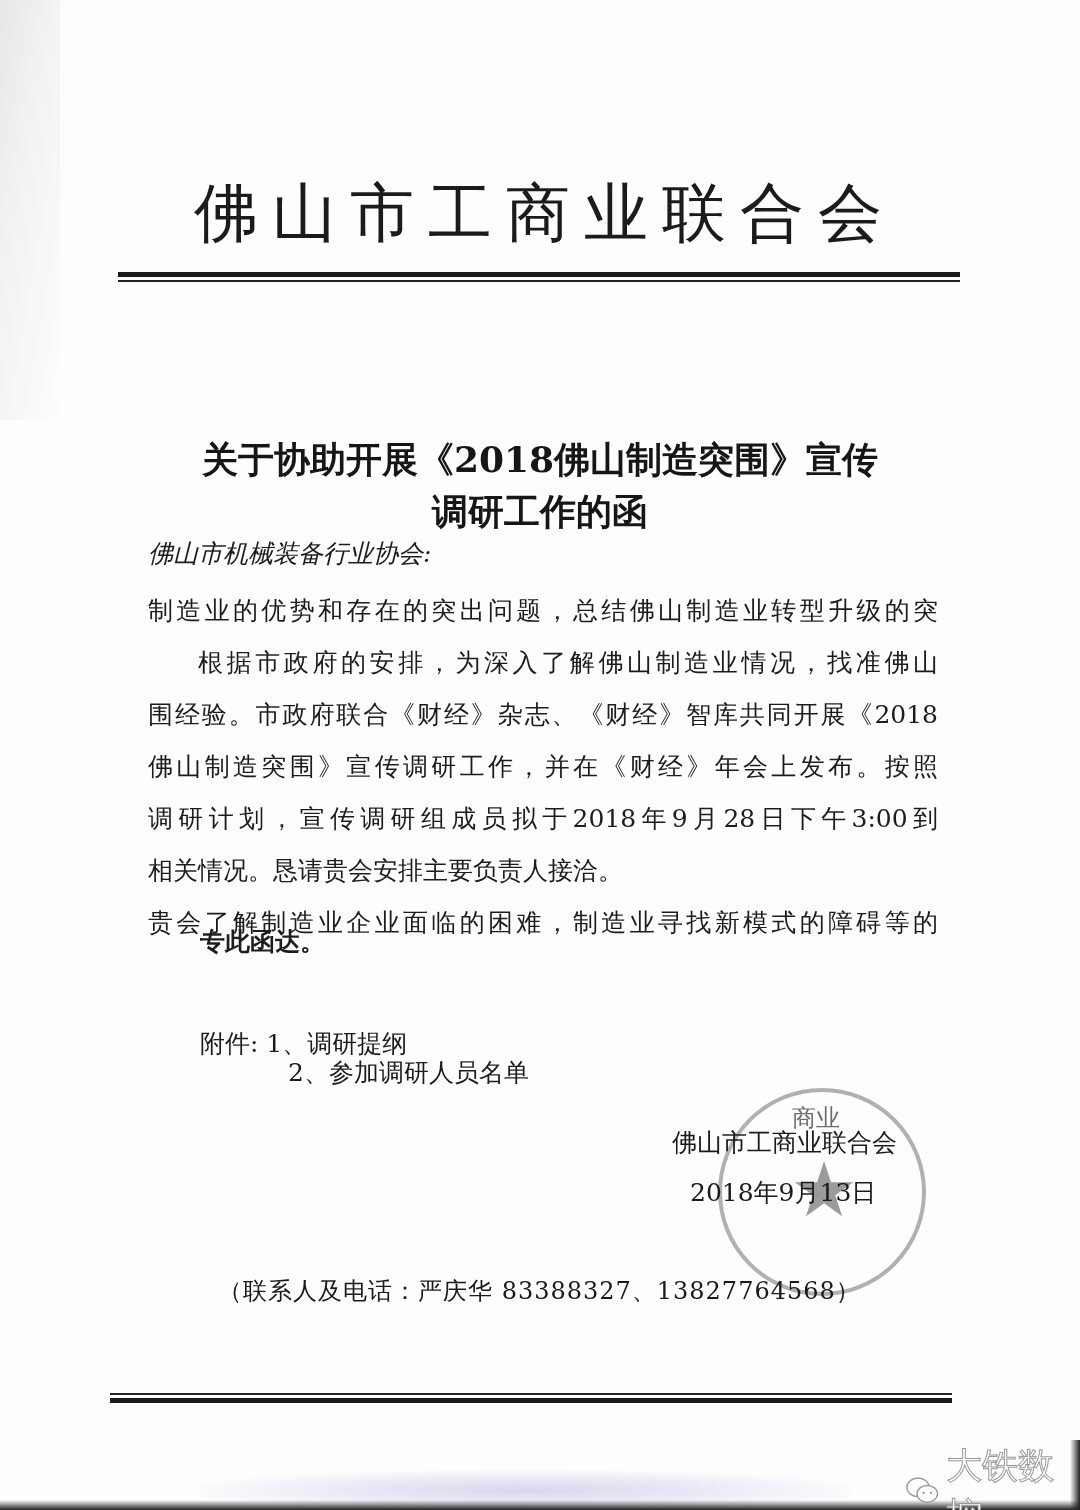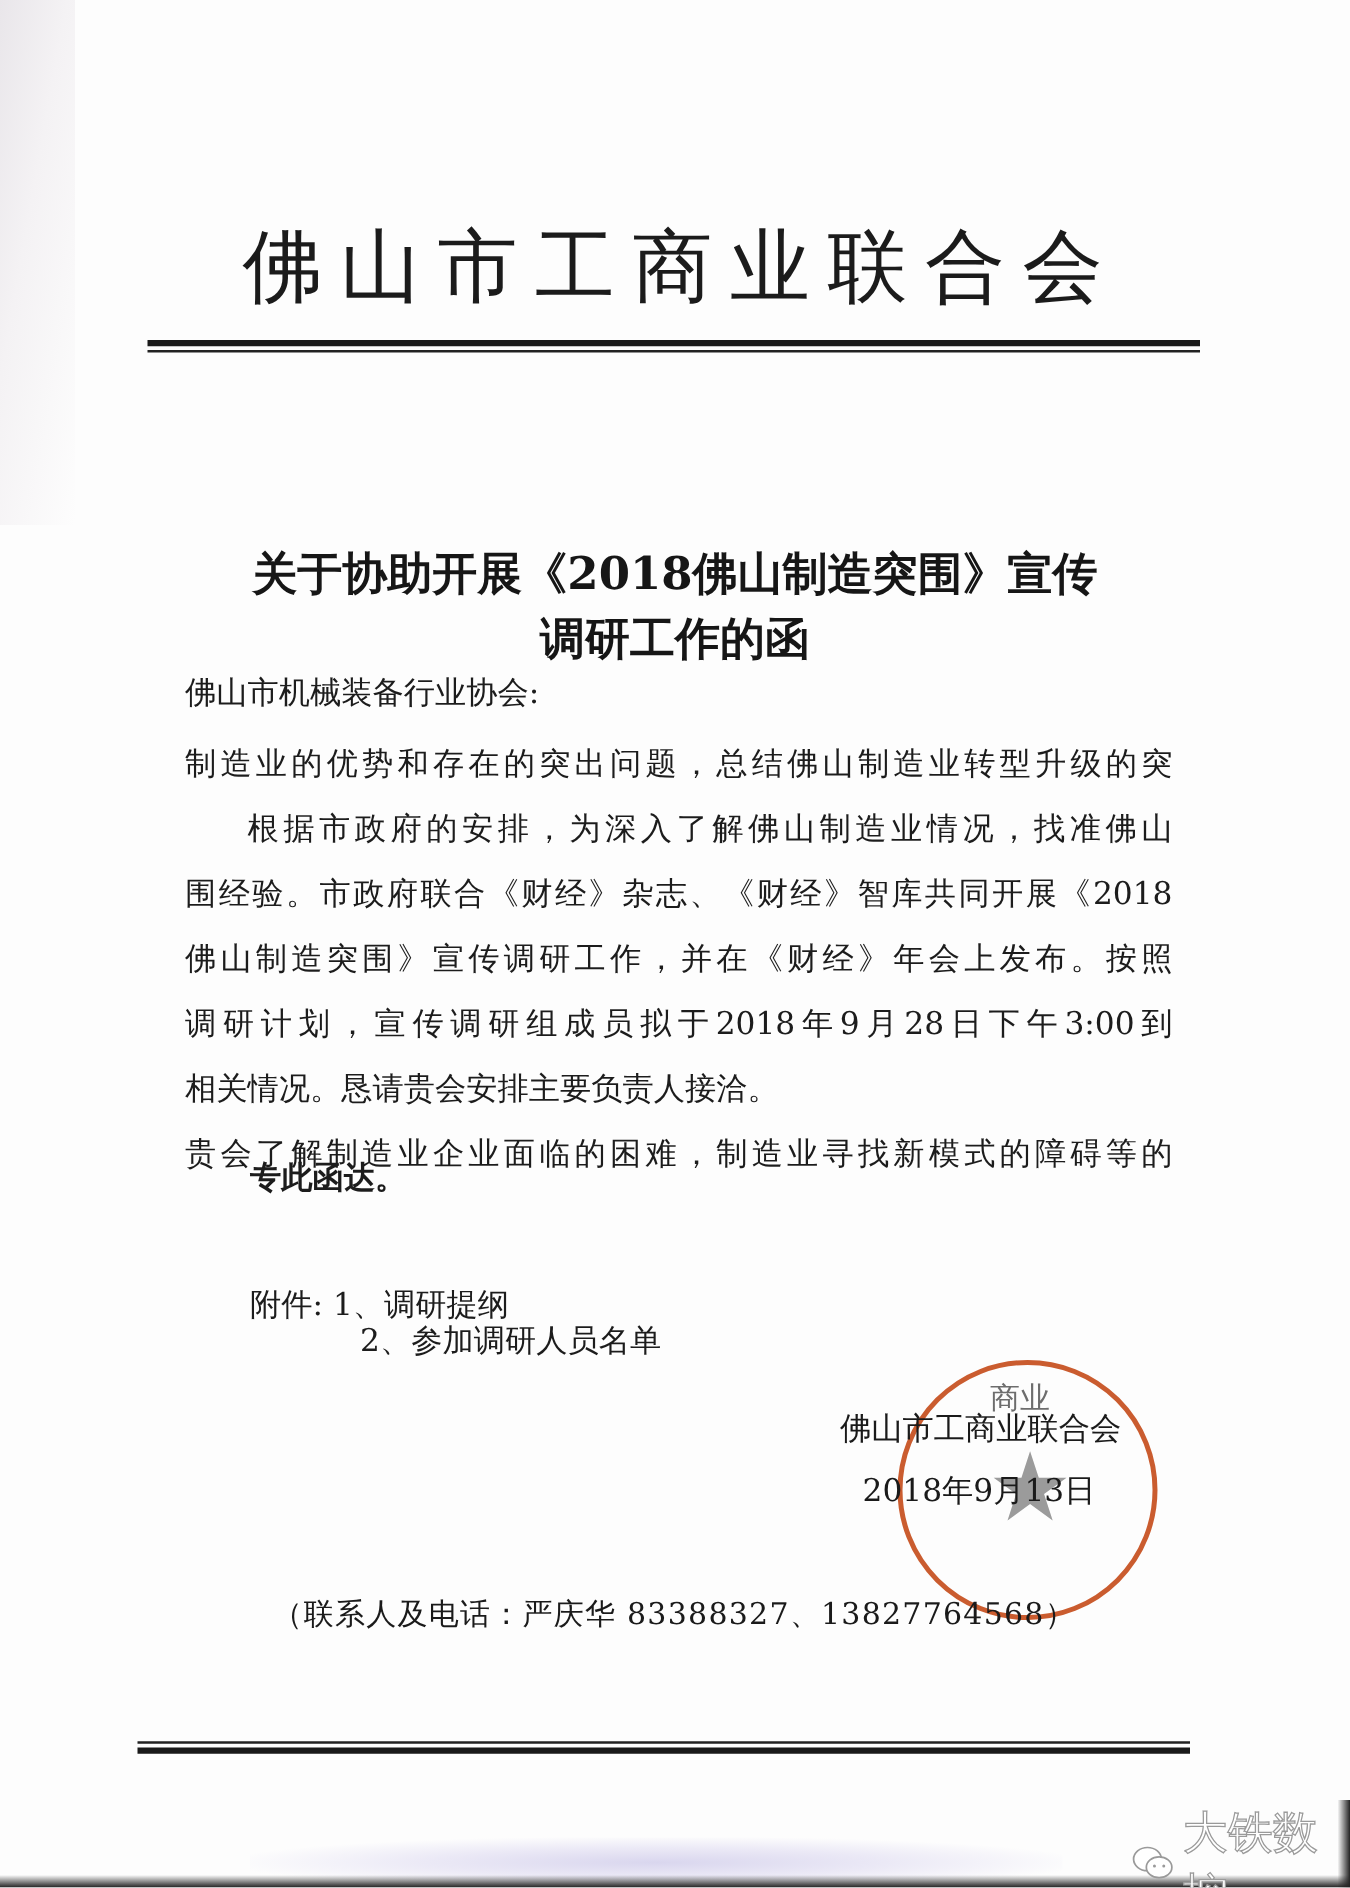--- a/index.html
+++ b/index.html
@@ -40,35 +40,35 @@
       position: absolute; left: 120px; top: 385px; width: 840px;
       text-align: center; font-weight: bold; font-size: 36px; line-height: 52px;
       color: #161616;
       margin-top: 48px;
     }
 
     .body-text {
       position: absolute; left: 148px; width: 790px;
       font-size: 25px; color: #1c1c1c; white-space: nowrap;
     }
-    .salutation { top: 537px; }
+    .salutation { top: 537px; font-style: italic; }
     .para { top: 585px; line-height: 52px; white-space: normal; }
     .para .line { display: block; white-space: nowrap; text-align: justify; text-align-last: justify; }
     .para .line.first { padding-left: 50px; }
     .para .line.last { text-align-last: left; }
     .closing { top: 925px; left: 200px; font-weight: bold; }
     .attach1 { top: 1027px; left: 200px; }
     .attach2 { top: 1056px; left: 288px; }
 
     .signature-org { position: absolute; left: 672px; top: 1126px; font-size: 25px; white-space: nowrap; }
     .signature-date { position: absolute; left: 690px; top: 1176px; font-size: 25px; white-space: nowrap; }
 
     .seal {
       position: absolute; left: 718px; top: 1088px; width: 208px; height: 208px;
-      border: 4px solid #c2410c; border-radius: 50%; box-sizing: border-box;
+      border: 4px solid #a3a3a3; border-radius: 50%; box-sizing: border-box;
       opacity: 0.85;
     }
     .seal .star {
       position: absolute; left: 64px; top: 60px; width: 76px; height: 76px;
       color: #8a8a8a; font-size: 76px; line-height: 76px; text-align: center;
       font-family: "DejaVu Sans", sans-serif;
     }
     .seal .seal-text {
       position: absolute; font-size: 24px; color: #555; font-family: "DejaVu Serif", serif;
     }

